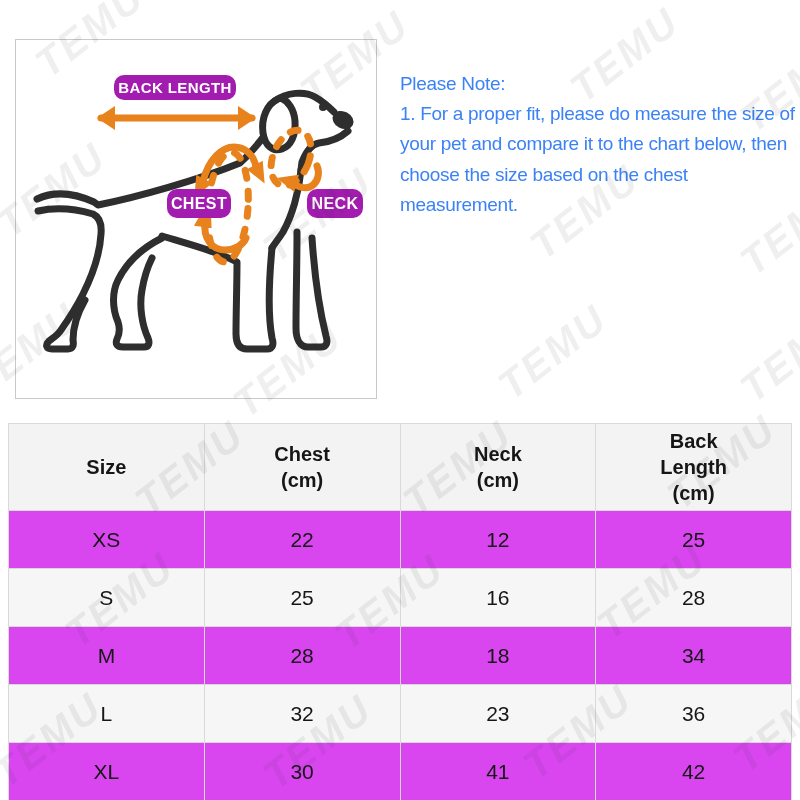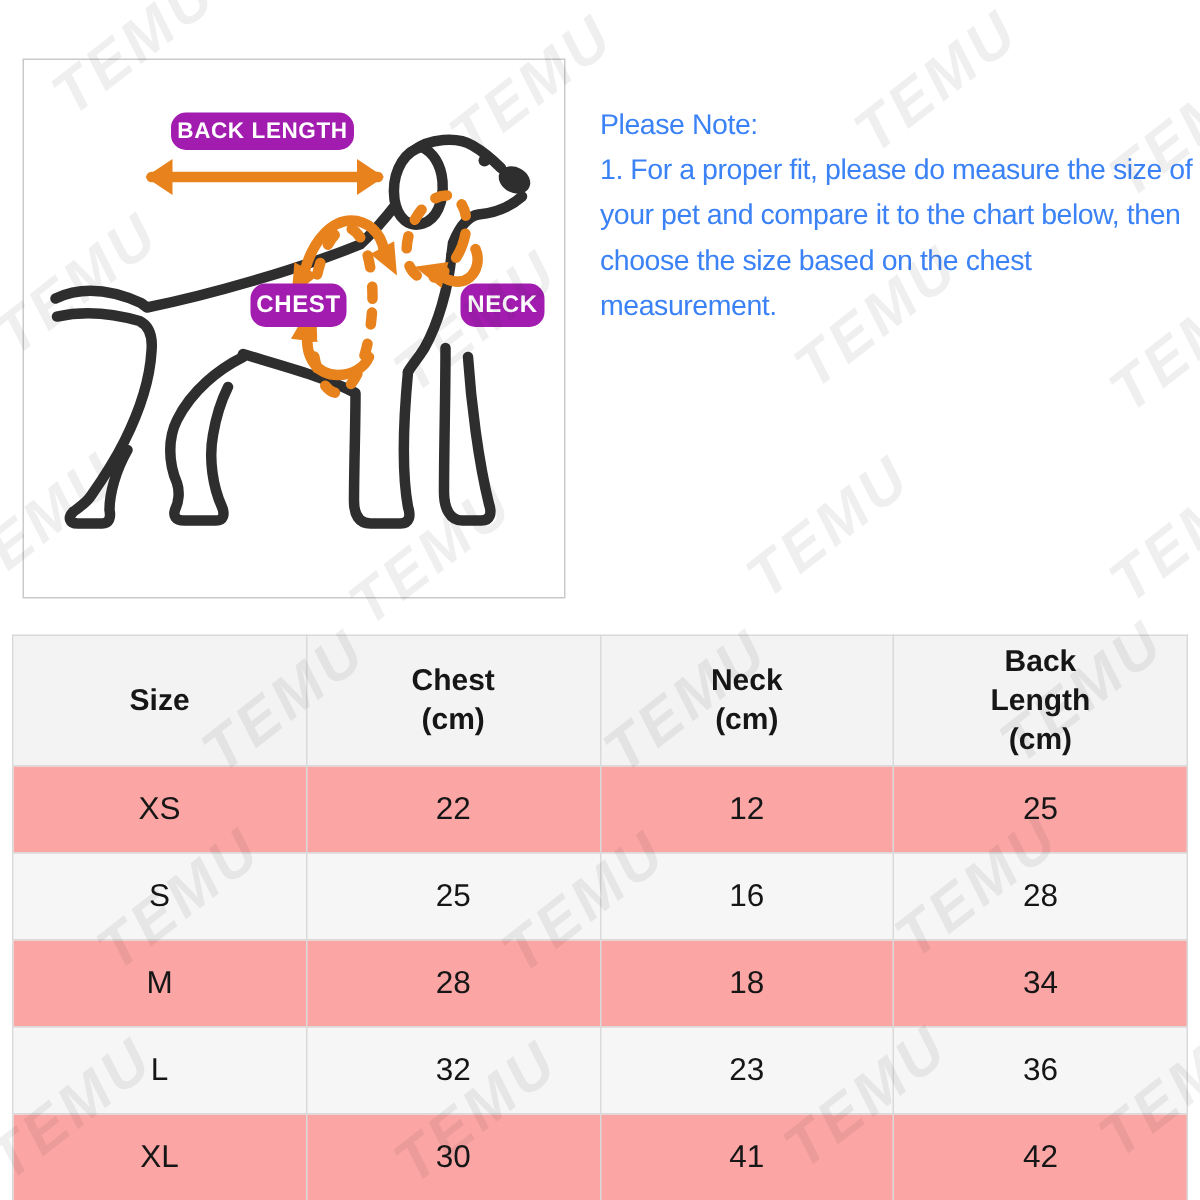--- a/index.html
+++ b/index.html
@@ -33,21 +33,21 @@
   table.size-chart{
     position:absolute;left:8px;top:423px;width:784px;
     border-collapse:collapse;table-layout:fixed;text-align:center;
     color:#161616;
   }
   table.size-chart th{
     font-size:20px;font-weight:bold;height:84px;background:#f3f3f3;
     border:1px solid #d9d9d9;white-space:pre-line;line-height:26px;
   }
   table.size-chart td{
-    font-size:21px;font-weight:normal;height:55px;background:#fca5a5;
+    font-size:21px;font-weight:normal;height:55px;background:#d946ef;
     border:1px solid #d9d9d9;
   }
   table.size-chart tbody tr:nth-child(even) td{background:#f6f6f6;}
   
   .watermarks{position:absolute;left:0;top:0;width:800px;height:800px;z-index:5;pointer-events:none;}
   .wm{
     position:absolute;font-size:40px;font-weight:bold;font-style:italic;
     color:rgba(40,40,40,0.075);letter-spacing:3px;white-space:nowrap;
     transform:translate(-50%,-50%) rotate(-38deg);
   }

